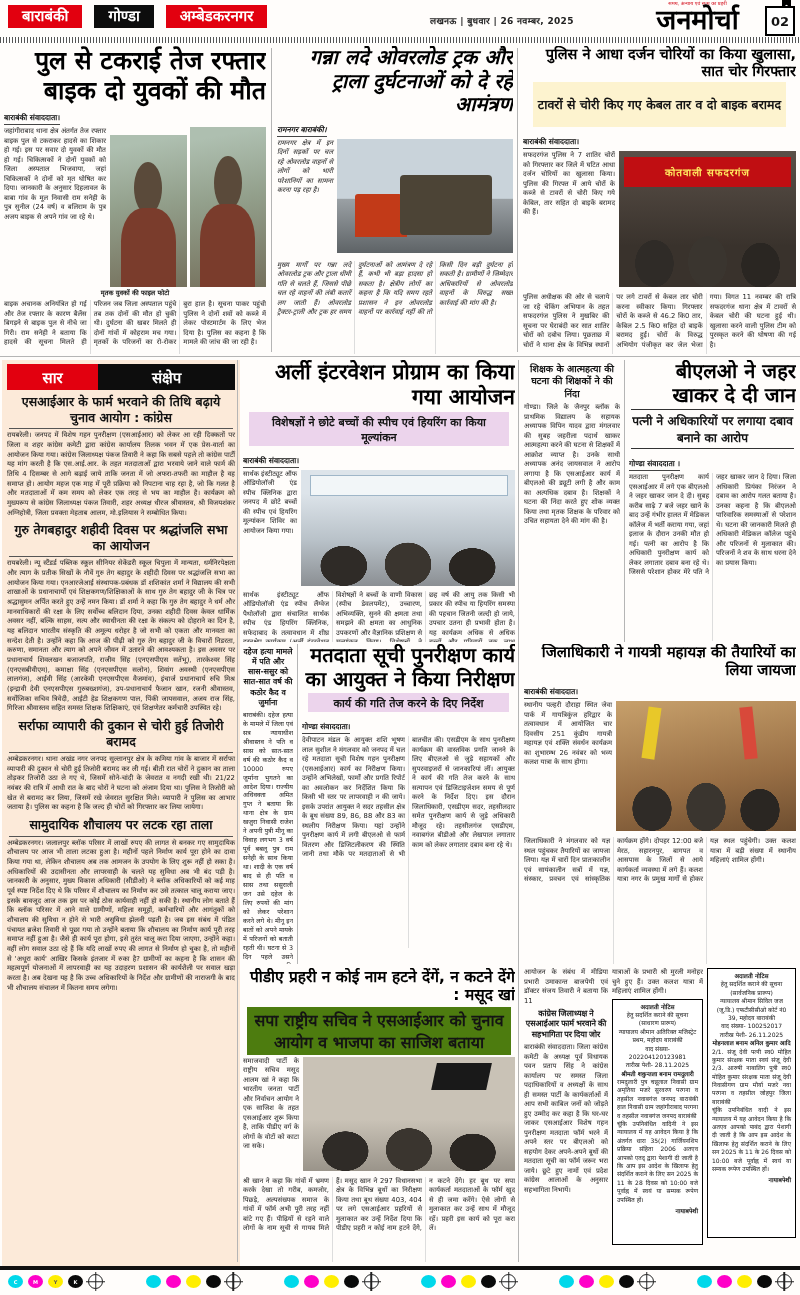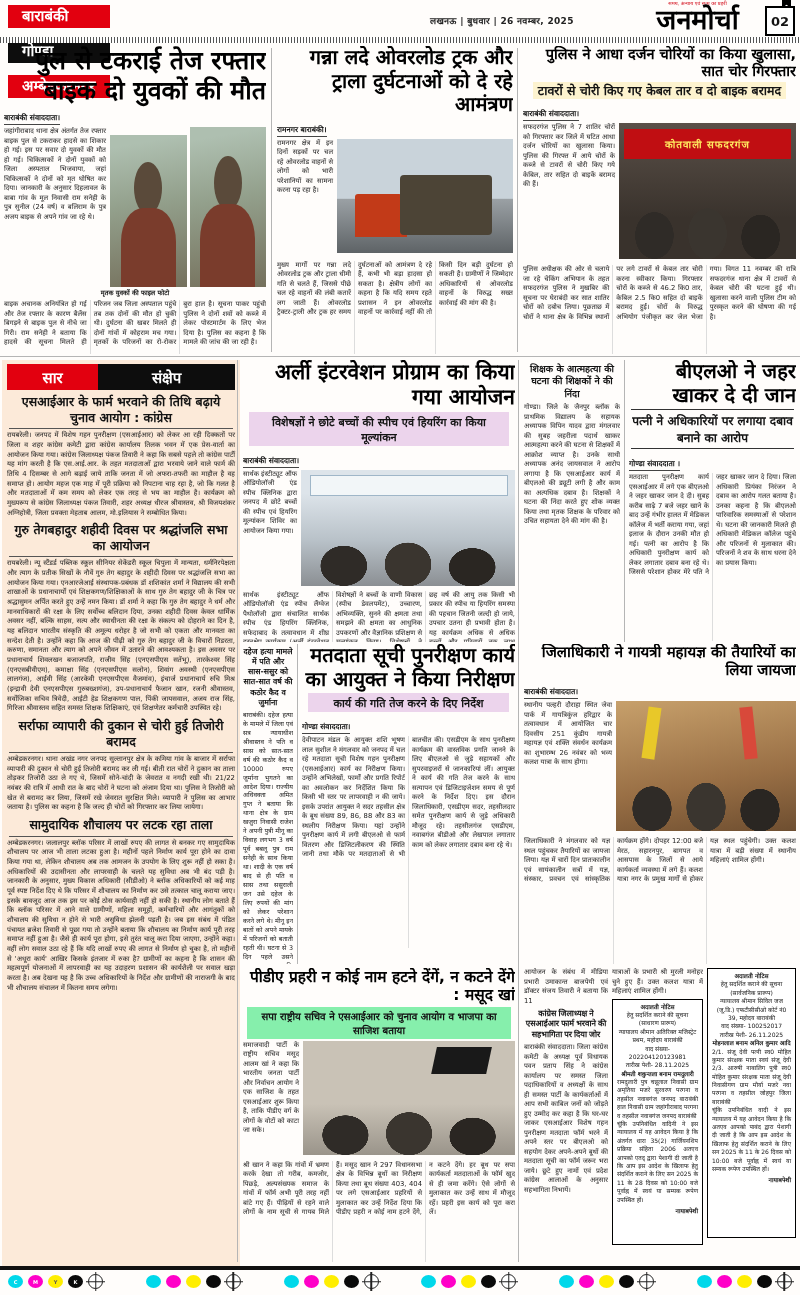--- a/index.html
+++ b/index.html
@@ -1,20 +1,20 @@
 <!DOCTYPE html>
 <html><head>
 <meta charset="utf-8">
 <style>
   html,body{margin:0;padding:0;background:#e9e9e9;}
   .page{position:relative;width:800px;height:1295px;background:#fffdfb;margin:0 auto;
         font-family:"DejaVu Sans",sans-serif;color:#141414;overflow:hidden;}
   
   .hdr{position:absolute;left:0;top:0;width:800px;height:36px;}
-  .tags{position:absolute;left:8px;top:5px;display:flex;gap:12px;flex-direction:column;}
+  .tags{position:absolute;left:8px;top:5px;display:flex;gap:12px;}
   .tag{color:#fff;font-weight:bold;font-size:15px;padding:4px 14px;line-height:1;}
   .tag.red{background:#e2000f;} .tag.blk{background:#0d0d0d;}
   .dateline{position:absolute;left:430px;top:14px;font-size:9px;font-weight:bold;color:#222;letter-spacing:.3px;}
   .mast{position:absolute;left:635px;top:1px;width:125px;text-align:center;}
   .mast .tg{font-size:5px;color:#d00010;line-height:1;}
   .mast .nm{font-size:27px;font-weight:bold;line-height:1.05;color:#000;}
   .pagebox{position:absolute;left:765px;top:6px;width:26px;height:26px;border:2px solid #000;
            font-size:13px;font-weight:bold;display:flex;align-items:center;justify-content:center;background:#fff;}
   .pflag{position:absolute;left:782px;top:0px;width:9px;height:8px;background:#000;clip-path:polygon(0 0,100% 0,100% 100%,50% 60%,0 100%);}
   .hatch{position:absolute;left:0;top:37px;width:800px;height:6px;
@@ -22,22 +22,22 @@
   
   .hl{font-weight:bold;text-align:right;color:#000;line-height:1.18;}
   .hl-xl{font-size:25px;} .hl-lg{font-size:20px;}
   .byline{font-size:7.5px;font-weight:bold;margin:3px 0 2px 0;border-bottom:1px solid #444;
           display:inline-block;padding-bottom:2px;}
   .body{font-size:6.8px;line-height:1.4;text-align:justify;color:#1c1c1c;}
   .cols2{column-count:2;column-gap:7px;column-rule:1px solid #ddd;}
   .cols3{column-count:3;column-gap:7px;column-rule:1px solid #ddd;}
   .subhead{font-weight:bold;text-align:center;}
   .sub-pink{background:#ecd4ec;font-size:11px;padding:2px 4px;margin:2px 6px;}
-  .sub-cyan{background:#86efac;font-size:10px;padding:2px 4px;margin:2px 4px;}
-  .sub-yel{background:#fdf3cf;font-size:12.5px;padding:0 4px;margin:2px 10px;}
+  .sub-cyan{background:#4d7c0f;font-size:16px;padding:2px 4px;margin:2px 4px;}
+  .sub-yel{background:#fdf3cf;font-size:12.5px;padding:14px 4px;margin:2px 10px;}
   .sub-line{font-size:12px;border-top:1px solid #333;border-bottom:1px solid #333;padding:2px 0;margin:2px 2px;}
   .cap{font-size:6.5px;font-weight:bold;text-align:center;margin-top:1px;}
   .row{display:flex;gap:4px;}
   .vrule{position:absolute;width:1px;background:#b5b5b5;}
   .hrule{position:absolute;height:1px;background:#b5b5b5;}
   .block{position:absolute;overflow:hidden;}
   
   .photo{position:relative;overflow:hidden;background:linear-gradient(165deg,#b3b1a2,#8d8b7c 55%,#6f6d5f);}
   .photo .sil{position:absolute;bottom:0;left:0;right:0;height:62%;
       background:radial-gradient(ellipse 18% 46% at 20% 72%,#2f2b27 60%,transparent 61%),
@@ -120,21 +120,21 @@
           <div class="torso"></div>
         </div>
       </div>
     </div>
     <div class="cap">मृतक युवकों की फाइल फोटो</div>
     <div class="body cols3" style="margin-top:3px;height:66px;overflow:hidden;">बाइक अचानक अनियंत्रित हो गई और तेज रफ्तार के कारण बैलेंस बिगड़ने से बाइक पुल से नीचे जा गिरी। राम सनेही ने बताया कि हादसे की सूचना मिलते ही परिजन जब जिला अस्पताल पहुंचे तब तक दोनों की मौत हो चुकी थी। दुर्घटना की खबर मिलते ही दोनों गांवों में कोहराम मच गया। मृतकों के परिजनों का रो-रोकर बुरा हाल है। सूचना पाकर पहुंची पुलिस ने दोनों शवों को कब्जे में लेकर पोस्टमार्टम के लिए भेज दिया है। पुलिस का कहना है कि मामले की जांच की जा रही है।</div>
   </div>
 
   <div class="vrule" style="left:271px;top:48px;height:304px;"></div>
 
-  <div class="block" style="left:277px;top:46px;width:236px;height:308px;">
+  <div class="block" style="left:277px;top:46px;width:236px;height:308px;font-style:italic;">
     <div class="hl hl-lg">गन्ना लदे ओवरलोड ट्रक और ट्राला दुर्घटनाओं को दे रहे आमंत्रण</div>
     <div><span class="byline">रामनगर बाराबंकी।</span></div>
     <div class="row" style="height:118px;">
       <div class="body" style="width:56px;flex:none;">रामनगर क्षेत्र में इन दिनों सड़कों पर चल रहे ओवरलोड वाहनों से लोगों को भारी परेशानियों का सामना करना पड़ रहा है।</div>
       <div class="photo ph-truck" style="flex:1;height:114px;">
         <div class="cab"></div>
         <div class="cargo"></div>
       </div>
     </div>
     <div class="body cols3" style="margin-top:4px;height:118px;overflow:hidden;">मुख्य मार्गों पर गन्ना लदे ओवरलोड ट्रक और ट्राला धीमी गति से चलते हैं, जिससे पीछे चल रहे वाहनों की लंबी कतारें लग जाती हैं। ओवरलोड ट्रैक्टर-ट्राली और ट्रक हर समय दुर्घटनाओं को आमंत्रण दे रहे हैं, कभी भी बड़ा हादसा हो सकता है। क्षेत्रीय लोगों का कहना है कि यदि समय रहते प्रशासन ने इन ओवरलोड वाहनों पर कार्रवाई नहीं की तो किसी दिन बड़ी दुर्घटना हो सकती है। ग्रामीणों ने जिम्मेदार अधिकारियों से ओवरलोड वाहनों के विरुद्ध सख्त कार्रवाई की मांग की है।</div>

